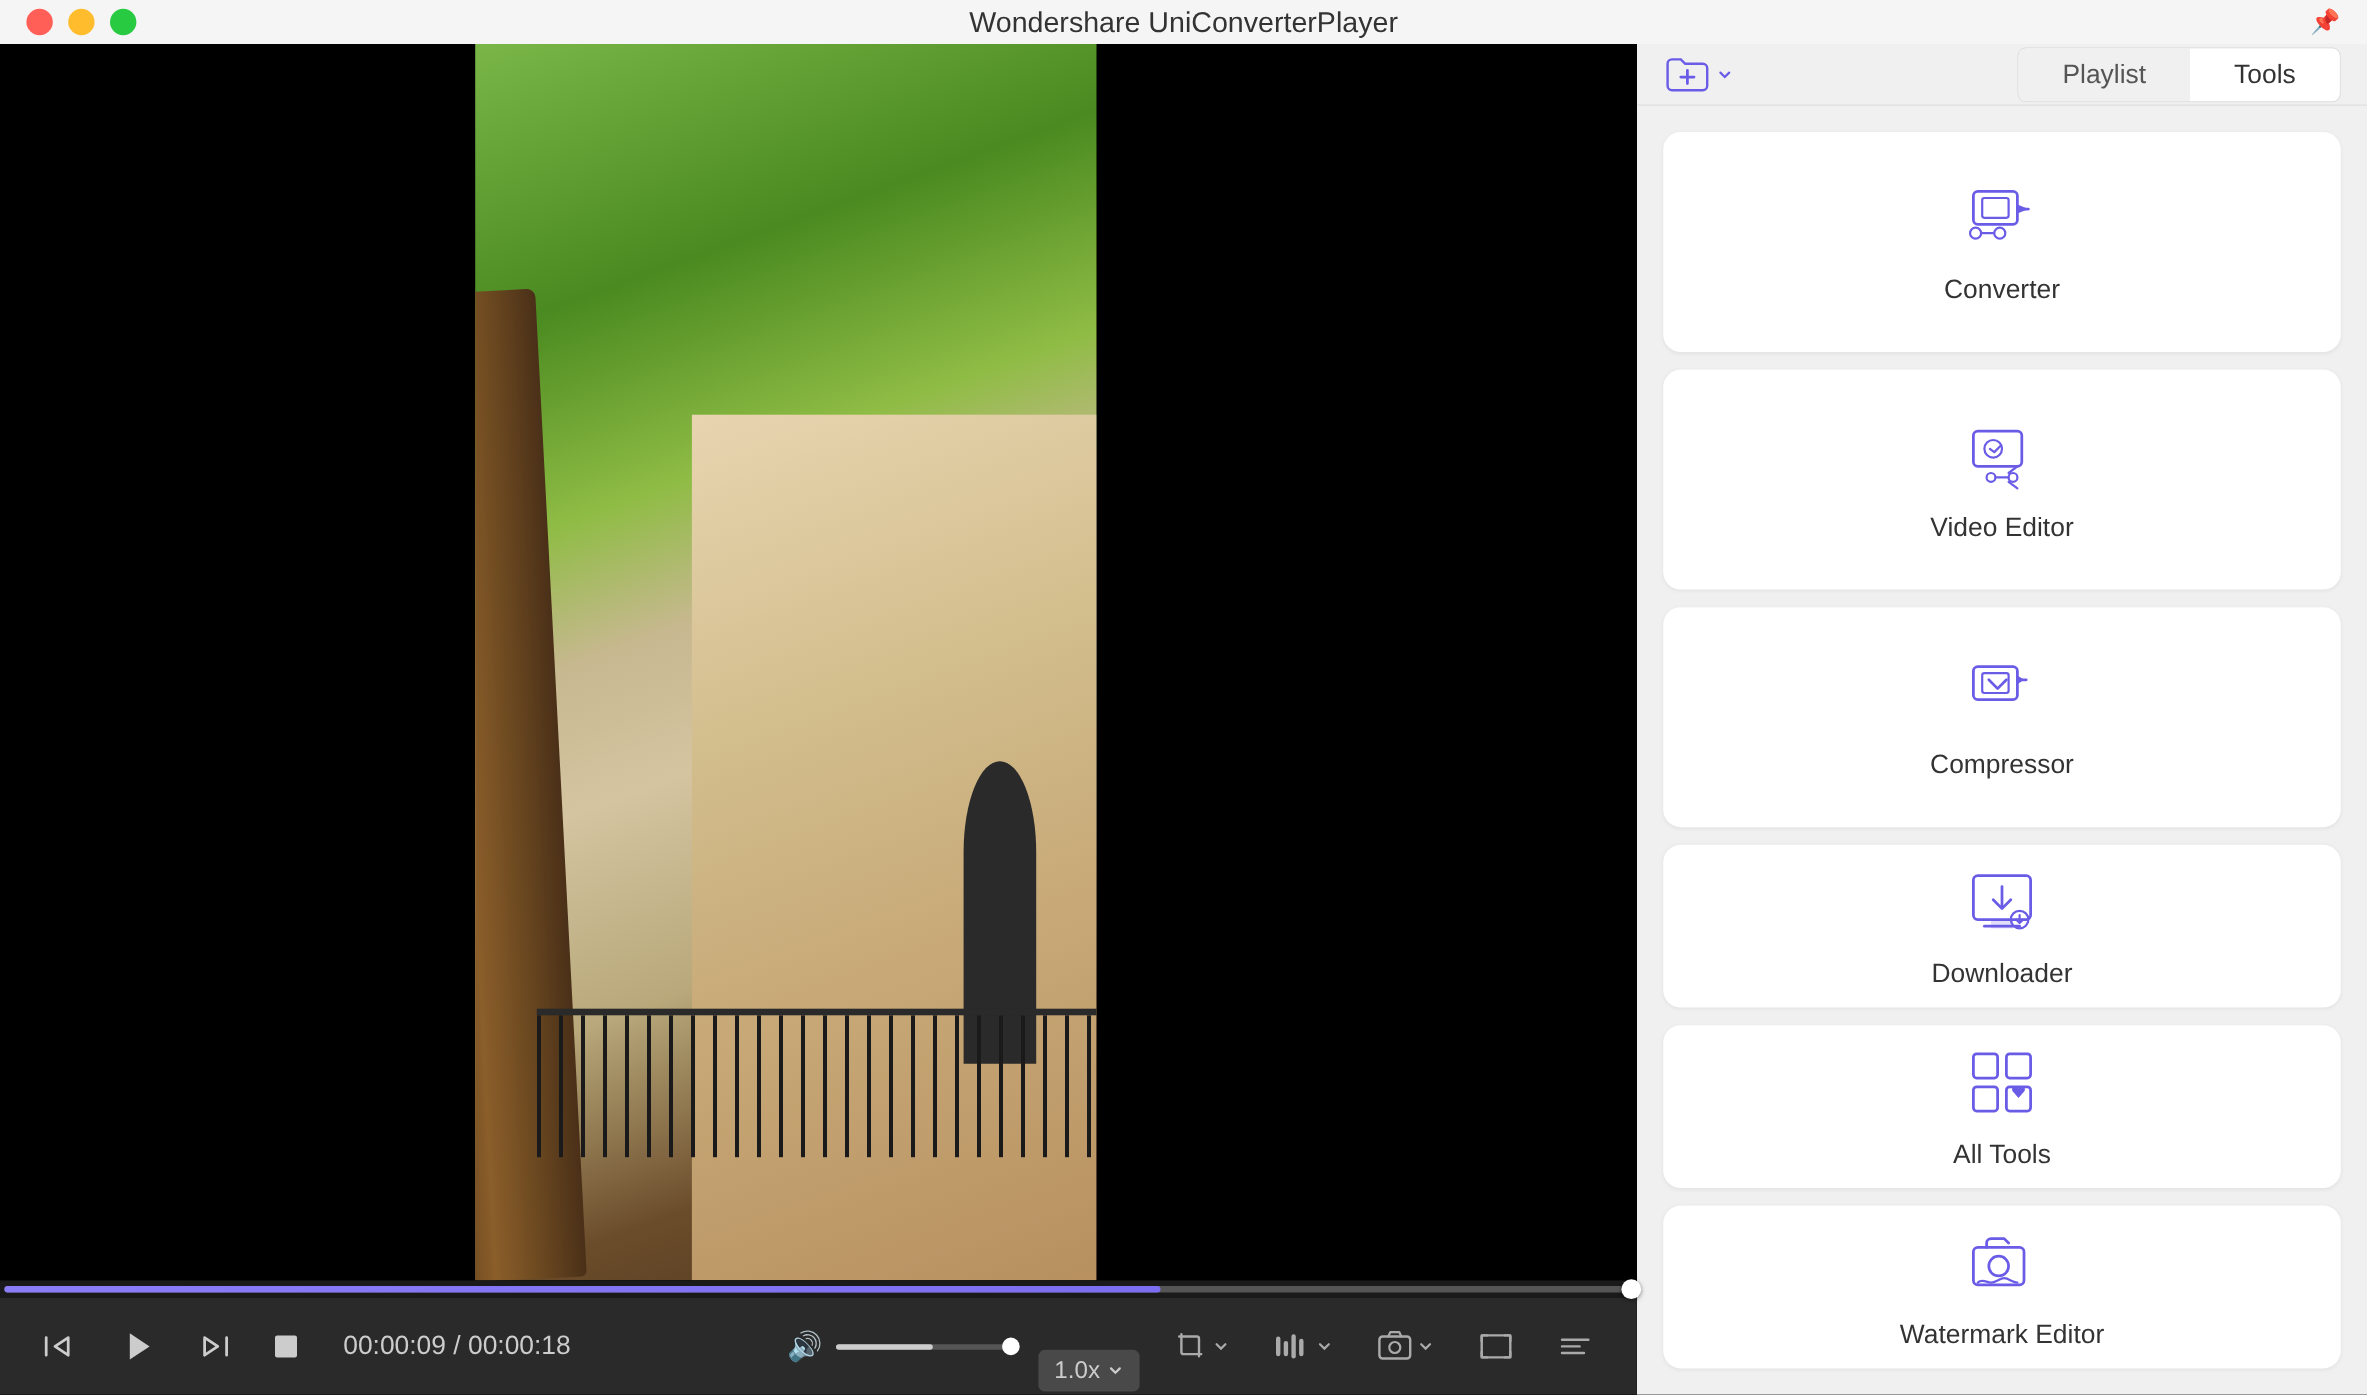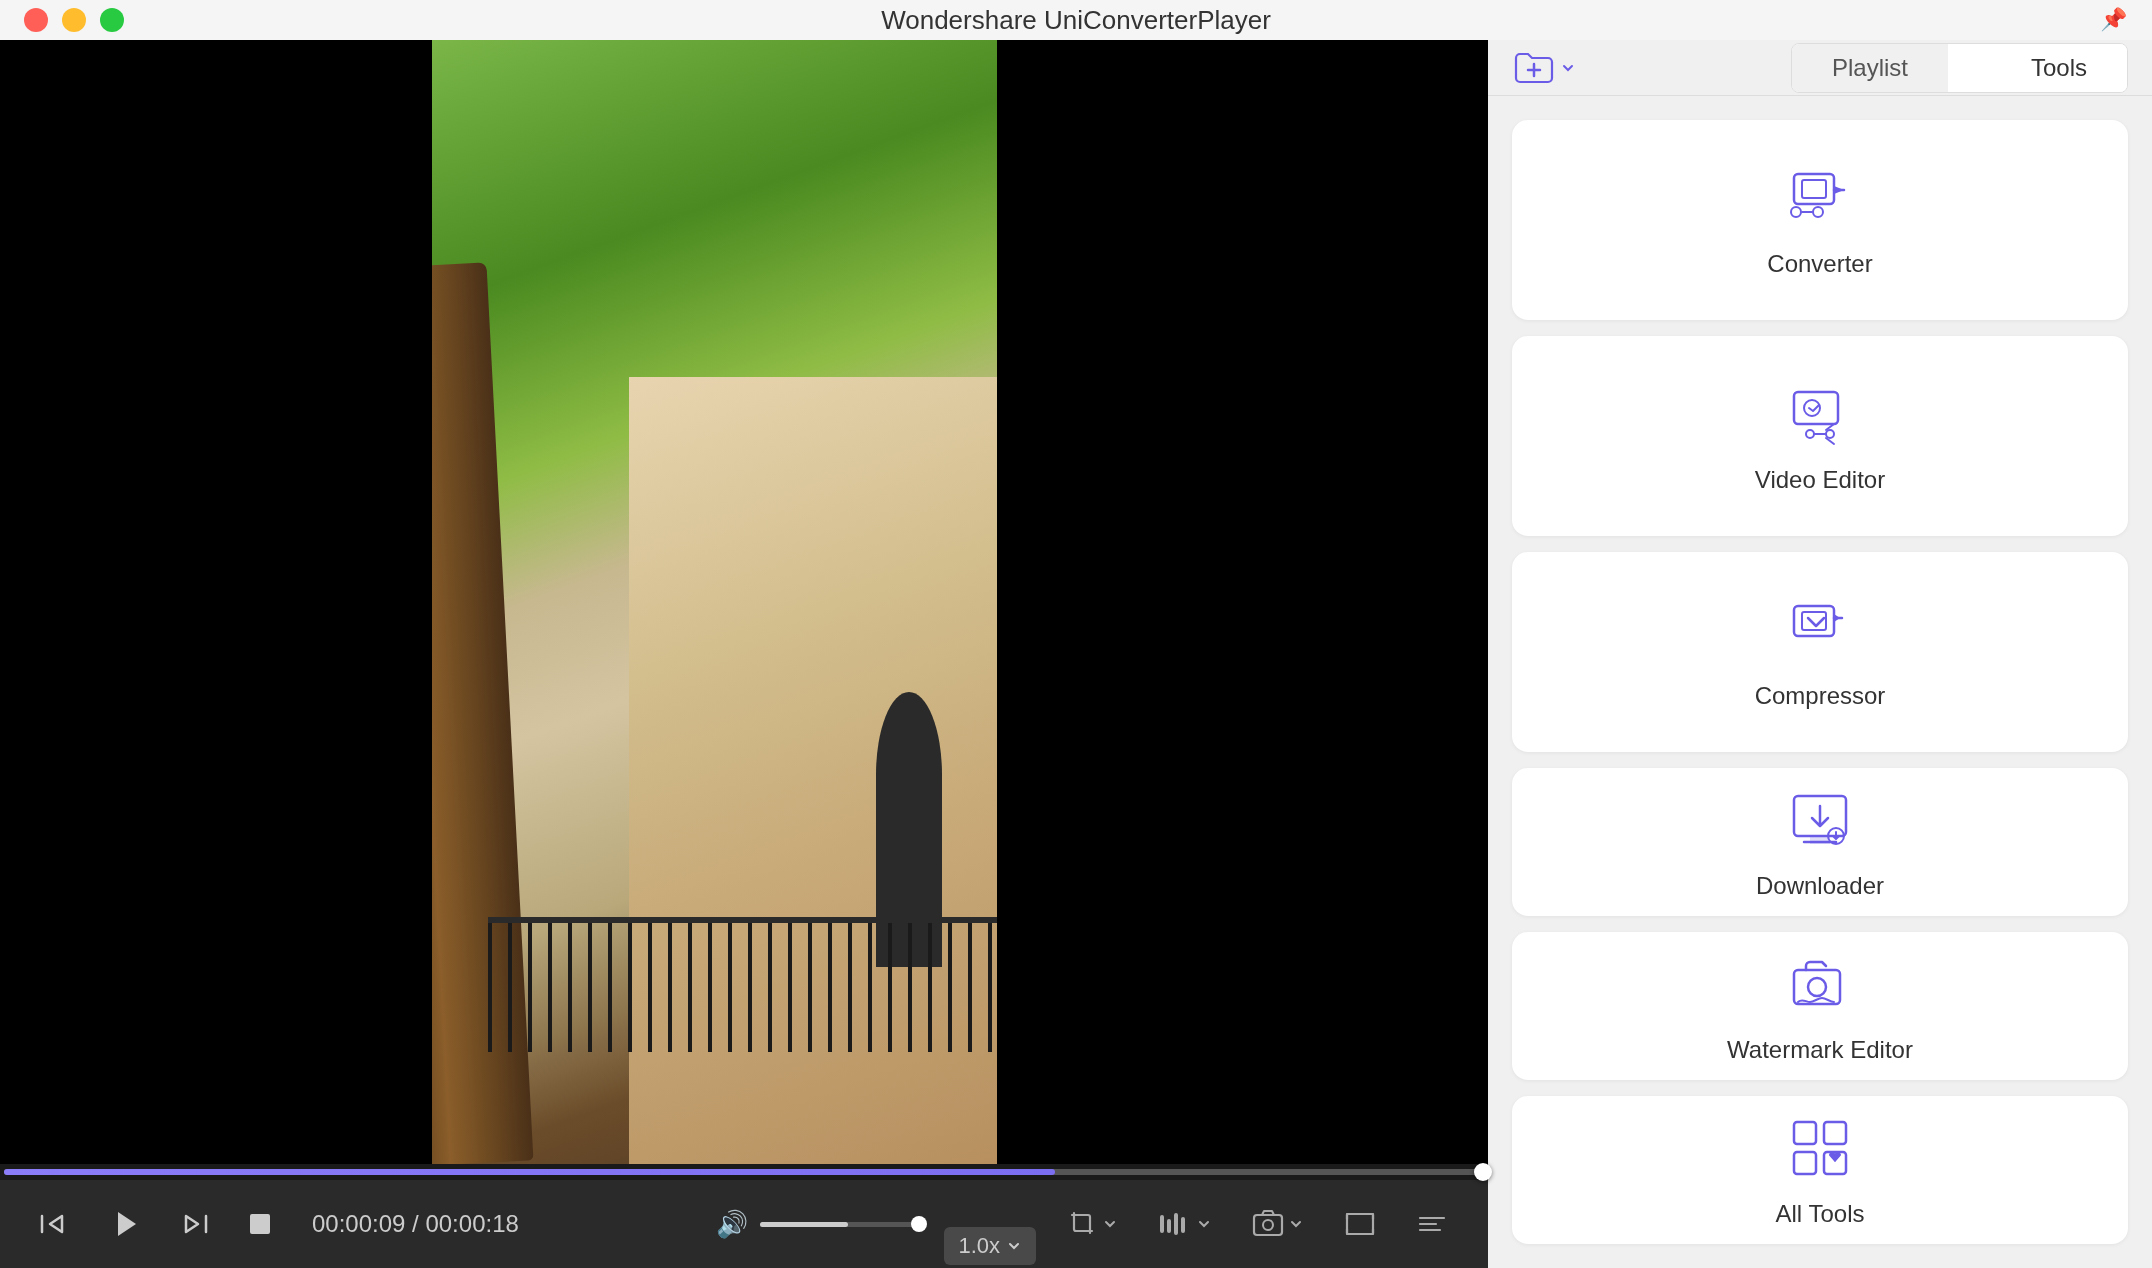--- a/index.html
+++ b/index.html
@@ -350,21 +350,20 @@
       background: none;
       font-size: 24px;
       cursor: pointer;
       color: #555;
       font-weight: 400;
     }
     .tab-btn.active {
       background: #fff;
       color: #333;
       font-weight: 500;
-      margin-left: 43px;
     }
     .tab-btn:not(.active) {
       background: #f0f0f0;
     }
 
     
     .tools-grid {
       flex: 1;
       padding: 24px;
       display: grid;
@@ -613,42 +612,42 @@
             <path d="M48 44v6M45 48l3 3 3-3" stroke="#6b5ce7" stroke-width="2" stroke-linecap="round" stroke-linejoin="round"></path>
           </svg>
         </div>
         <span class="tool-label">Downloader</span>
       </div>
 
       <div class="tool-card">
         <div class="tool-icon">
           <svg viewBox="0 0 64 64" fill="none" xmlns="http://www.w3.org/2000/svg">
 
-            <rect x="6" y="18" width="46" height="34" rx="4" stroke="#6b5ce7" stroke-width="2.5"></rect>
-            <circle cx="29" cy="35" r="9" stroke="#6b5ce7" stroke-width="2.5"></circle>
-            <path d="M18 18v-4a4 4 0 014-4h12l4 4" stroke="#6b5ce7" stroke-width="2.5" stroke-linecap="round" stroke-linejoin="round"></path>
-
-            <path d="M10 50c4-4 8 0 12 0s8-4 12-4 8 4 12 4" stroke="#6b5ce7" stroke-width="2" stroke-linecap="round"></path>
-          </svg>
-        </div>
-        <span class="tool-label">Watermark Editor</span>
-      </div>
-
-      <div class="tool-card">
-        <div class="tool-icon">
-          <svg viewBox="0 0 64 64" fill="none" xmlns="http://www.w3.org/2000/svg">
-
             <rect x="6" y="6" width="22" height="22" rx="3" stroke="#6b5ce7" stroke-width="2.5"></rect>
             <rect x="36" y="6" width="22" height="22" rx="3" stroke="#6b5ce7" stroke-width="2.5"></rect>
             <rect x="6" y="36" width="22" height="22" rx="3" stroke="#6b5ce7" stroke-width="2.5"></rect>
 
             <rect x="36" y="36" width="22" height="22" rx="3" stroke="#6b5ce7" stroke-width="2.5"></rect>
             <path d="M47 43c0-2-2-3-3.5-1.5L47 46l3.5-4.5C49 40 47 41 47 43z" fill="#6b5ce7"></path>
             <path d="M47 46l-5-5.5a3 3 0 010-4 3 3 0 015 1 3 3 0 015-1 3 3 0 010 4L47 46z" fill="#6b5ce7"></path>
           </svg>
         </div>
         <span class="tool-label">All Tools</span>
       </div>
 
+      <div class="tool-card">
+        <div class="tool-icon">
+          <svg viewBox="0 0 64 64" fill="none" xmlns="http://www.w3.org/2000/svg">
+
+            <rect x="6" y="18" width="46" height="34" rx="4" stroke="#6b5ce7" stroke-width="2.5"></rect>
+            <circle cx="29" cy="35" r="9" stroke="#6b5ce7" stroke-width="2.5"></circle>
+            <path d="M18 18v-4a4 4 0 014-4h12l4 4" stroke="#6b5ce7" stroke-width="2.5" stroke-linecap="round" stroke-linejoin="round"></path>
+
+            <path d="M10 50c4-4 8 0 12 0s8-4 12-4 8 4 12 4" stroke="#6b5ce7" stroke-width="2" stroke-linecap="round"></path>
+          </svg>
+        </div>
+        <span class="tool-label">Watermark Editor</span>
+      </div>
+
     </div>
   </div>
 
 </div>
 
 </body></html>

